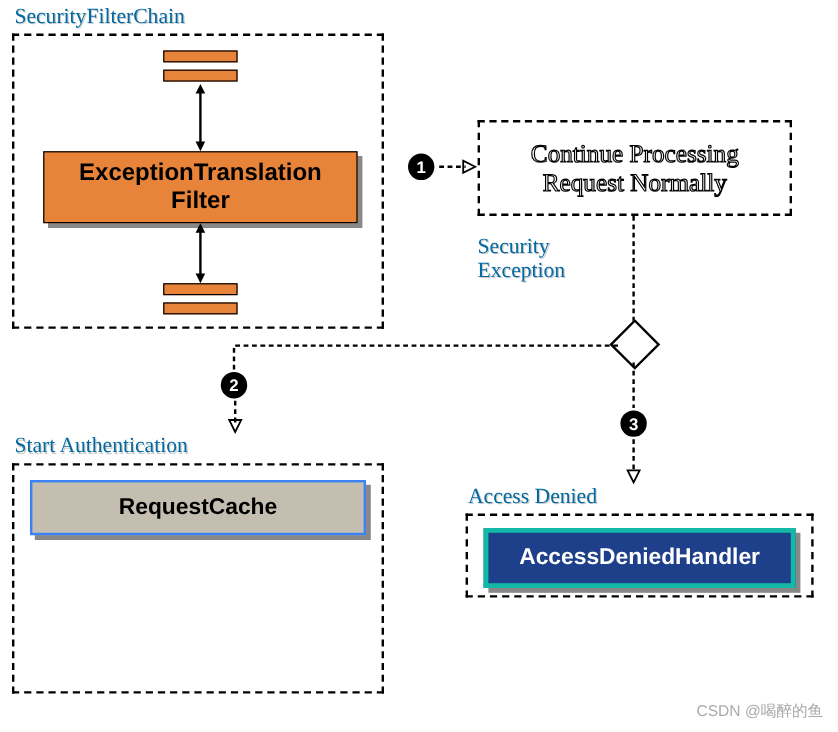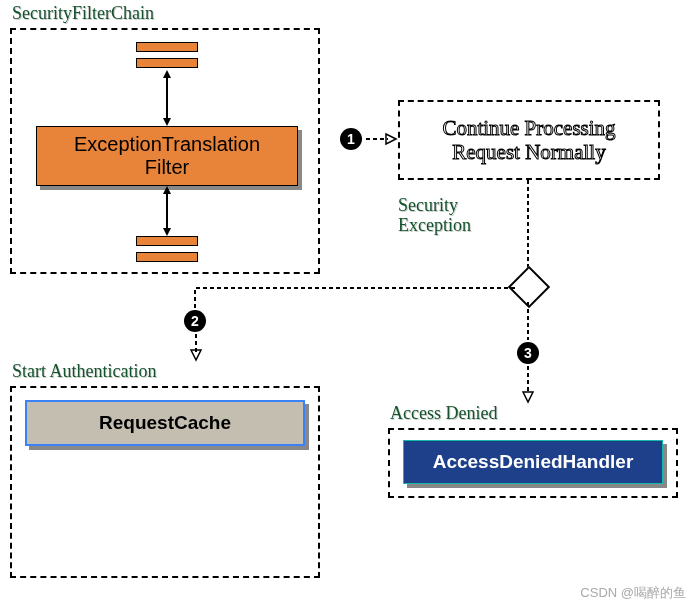--- a/index.html
+++ b/index.html
@@ -14,37 +14,37 @@
   }
   .dashed-box {
     border: 2px dashed #000;
     position: absolute;
     box-sizing: border-box;
   }
   .box-label {
     position: absolute;
     font-size: 18px;
     font-family: Georgia, serif;
-    color: #14532d;
+    color: #0369a1;
     text-shadow: 1px 1px 0 #ccc;
     line-height: 1.1;
   }
   .orange-bar {
     background: #e8833a;
     border: 1px solid #000;
     position: absolute;
     box-sizing: border-box;
   }
   .filter-box {
     background: #e8833a;
     border: 1px solid #000;
     box-shadow: 4px 4px 0 #888;
     position: absolute;
     text-align: center;
-    font-weight: normal;
+    font-weight: bold;
     font-size: 20px;
     padding: 6px 4px;
     box-sizing: border-box;
     line-height: 1.15;
   }
   .blue-box {
     background: #a9cbe8;
     border: 1px solid #000;
     box-shadow: 4px 4px 0 #888;
     text-align: center;
@@ -63,21 +63,21 @@
     font-weight: bold;
     font-size: 19px;
     padding: 10px 4px;
     box-sizing: border-box;
     margin: 0 auto 14px auto;
     width: 280px;
   }
   .navy-box {
     background: #1e3f8a;
     color: #fff;
-    border: 1px solid #14b8a6;
+    border: 4px solid #14b8a6;
     box-shadow: 4px 4px 0 #888;
     text-align: center;
     font-weight: bold;
     font-size: 19px;
     padding: 10px 4px;
     box-sizing: border-box;
     margin: 10px auto;
     width: 260px;
   }
   .outline-text {

